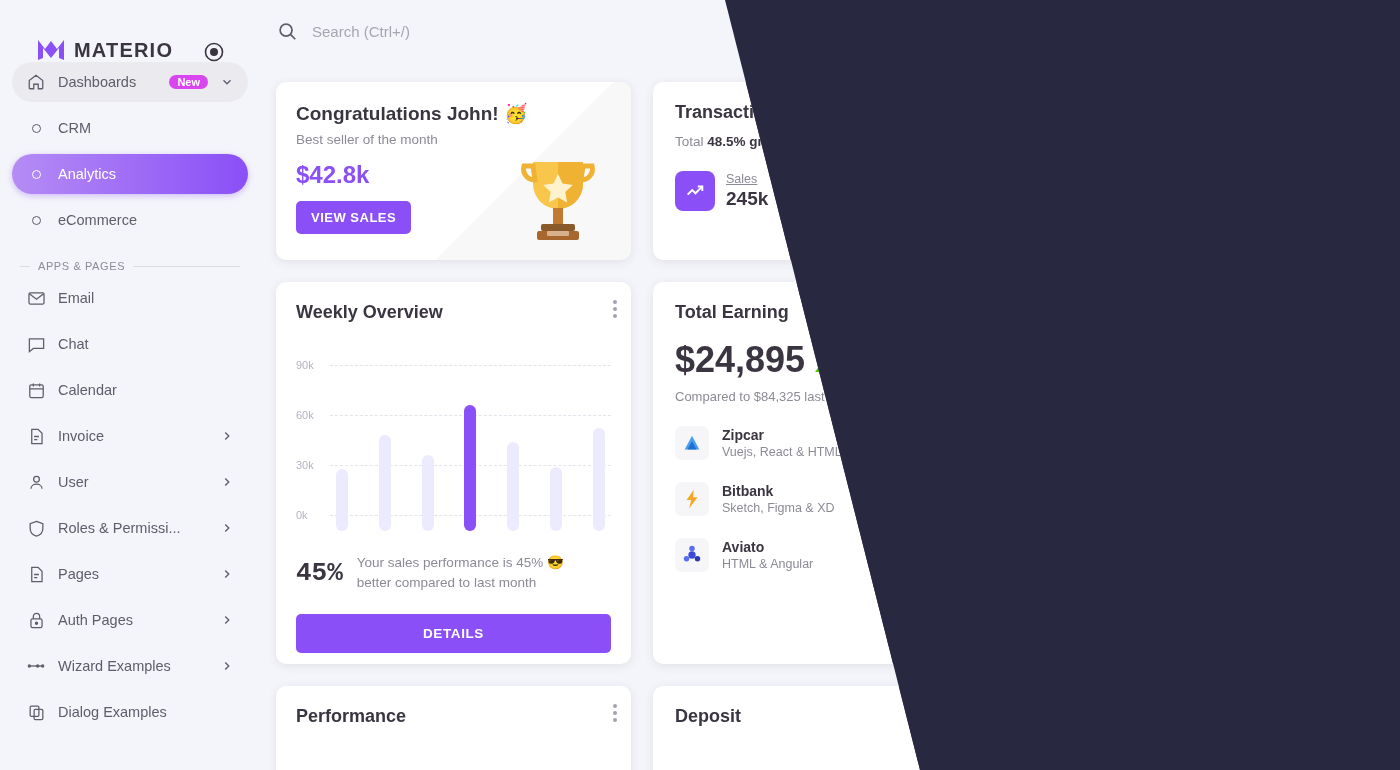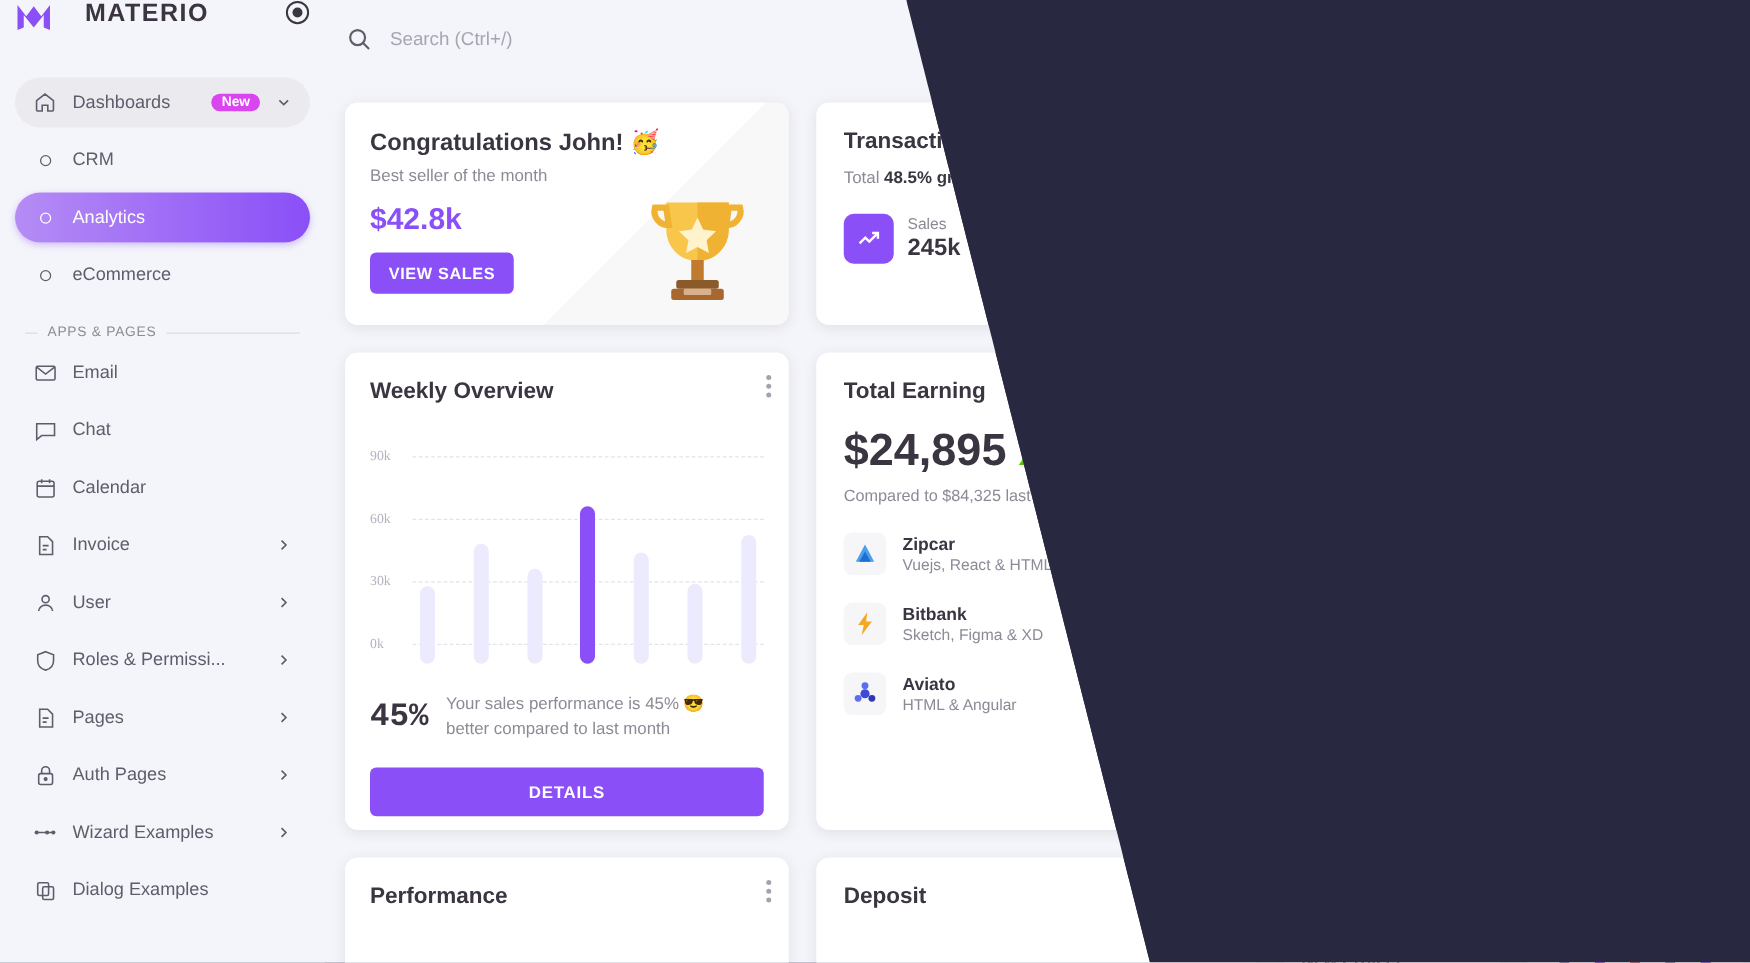--- a/index.html
+++ b/index.html
@@ -8,21 +8,21 @@
     font-family: "Liberation Sans", sans-serif;
     background: #f4f5fa;
   }
   #root { position: relative; width: 1400px; height: 770px; overflow: hidden; }
 
   
   .sidebar {
     position: absolute; left: 0; top: 0; width: 260px; height: 770px;
     background: #f4f5fa; z-index: 40;
   }
-  .brand { height: 62px; display: flex; align-items: flex-start; padding: 0 12px; gap: 26px; }
+  .brand { height: 62px; display: flex; align-items: flex-end; padding: 0 36px; gap: 8px; }
   .brand-logo { width: 30px; height: 26px; flex: 0 0 auto; }
   .brand-name { font-size: 20px; font-weight: bold; letter-spacing: 1.2px; color: #3a3541; }
   .brand-pin { margin-left: auto; width: 20px; height: 20px; }
   .nav { padding: 0 12px; }
   .nav-item {
     height: 40px; display: flex; align-items: center; gap: 12px;
     padding: 0 14px; border-radius: 20px; margin-bottom: 6px;
     color: #5f5c6b; font-size: 14.5px; cursor: pointer;
   }
   .nav-item.section-head { background: #eaeaef; }
@@ -99,26 +99,26 @@
   .congrats-tri { position: absolute; right: 0; bottom: 0; width: 230px; height: 178px;
     background: linear-gradient(135deg, rgba(0,0,0,0) 52%, rgba(58,53,65,.035) 52%); pointer-events: none; }
 
   
   .transactions { grid-column: 2 / span 3; grid-row: 1; height: 178px; padding: 20px 22px; }
   .tx-sub { font-size: 13.5px; color: #8d8a96; margin-top: 10px; }
   .tx-sub b { color: #3a3541; }
   .tx-row { display: flex; margin-top: 22px; }
   .tx-stat { display: flex; align-items: center; gap: 11px; width: 172px; }
   .tx-ic { width: 40px; height: 40px; border-radius: 8px; display: flex; align-items: center; justify-content: center; color: #fff; }
-  .tx-k { font-size: 12.5px; color: #8d8a96; }
+  .tx-k { font-size: 12.5px; color: #8d8a96; text-decoration: underline; }
   .tx-v { font-size: 19px; font-weight: bold; color: #3a3541; margin-top: 2px; }
 
   
   .weekly { grid-column: 1; grid-row: 2; height: 382px; padding: 20px; }
-  .chart-area { position: relative; height: 180px; margin-top: 28px; font-family: Liberation Serif, serif; }
+  .chart-area { position: relative; height: 180px; margin-top: 28px; }
   .ylab { position: absolute; left: 0; font-size: 11px; color: #b5b2c0; transform: translateY(-50%); }
   .gridline { position: absolute; left: 34px; right: 0; border-top: 1px dashed #e4e2ea; }
   .bars { position: absolute; left: 40px; right: 6px; bottom: 0; height: 160px; display: flex; align-items: flex-end; justify-content: space-between; }
   .bar { width: 12px; border-radius: 6px; background: #eceafd; }
   .bar.hi { background: #8a4ff7; }
   .perf-row { display: flex; align-items: center; gap: 14px; margin-top: 22px; }
   .perf-pct { font-size: 26px; font-weight: bold; color: #3a3541; font-family: Liberation Mono, monospace; }
   .perf-txt { font-size: 13.5px; color: #8d8a96; line-height: 1.45; }
   .btn-block {
     margin-top: 22px; width: 100%; background: #8a4ff7; color: #fff; border: none;

